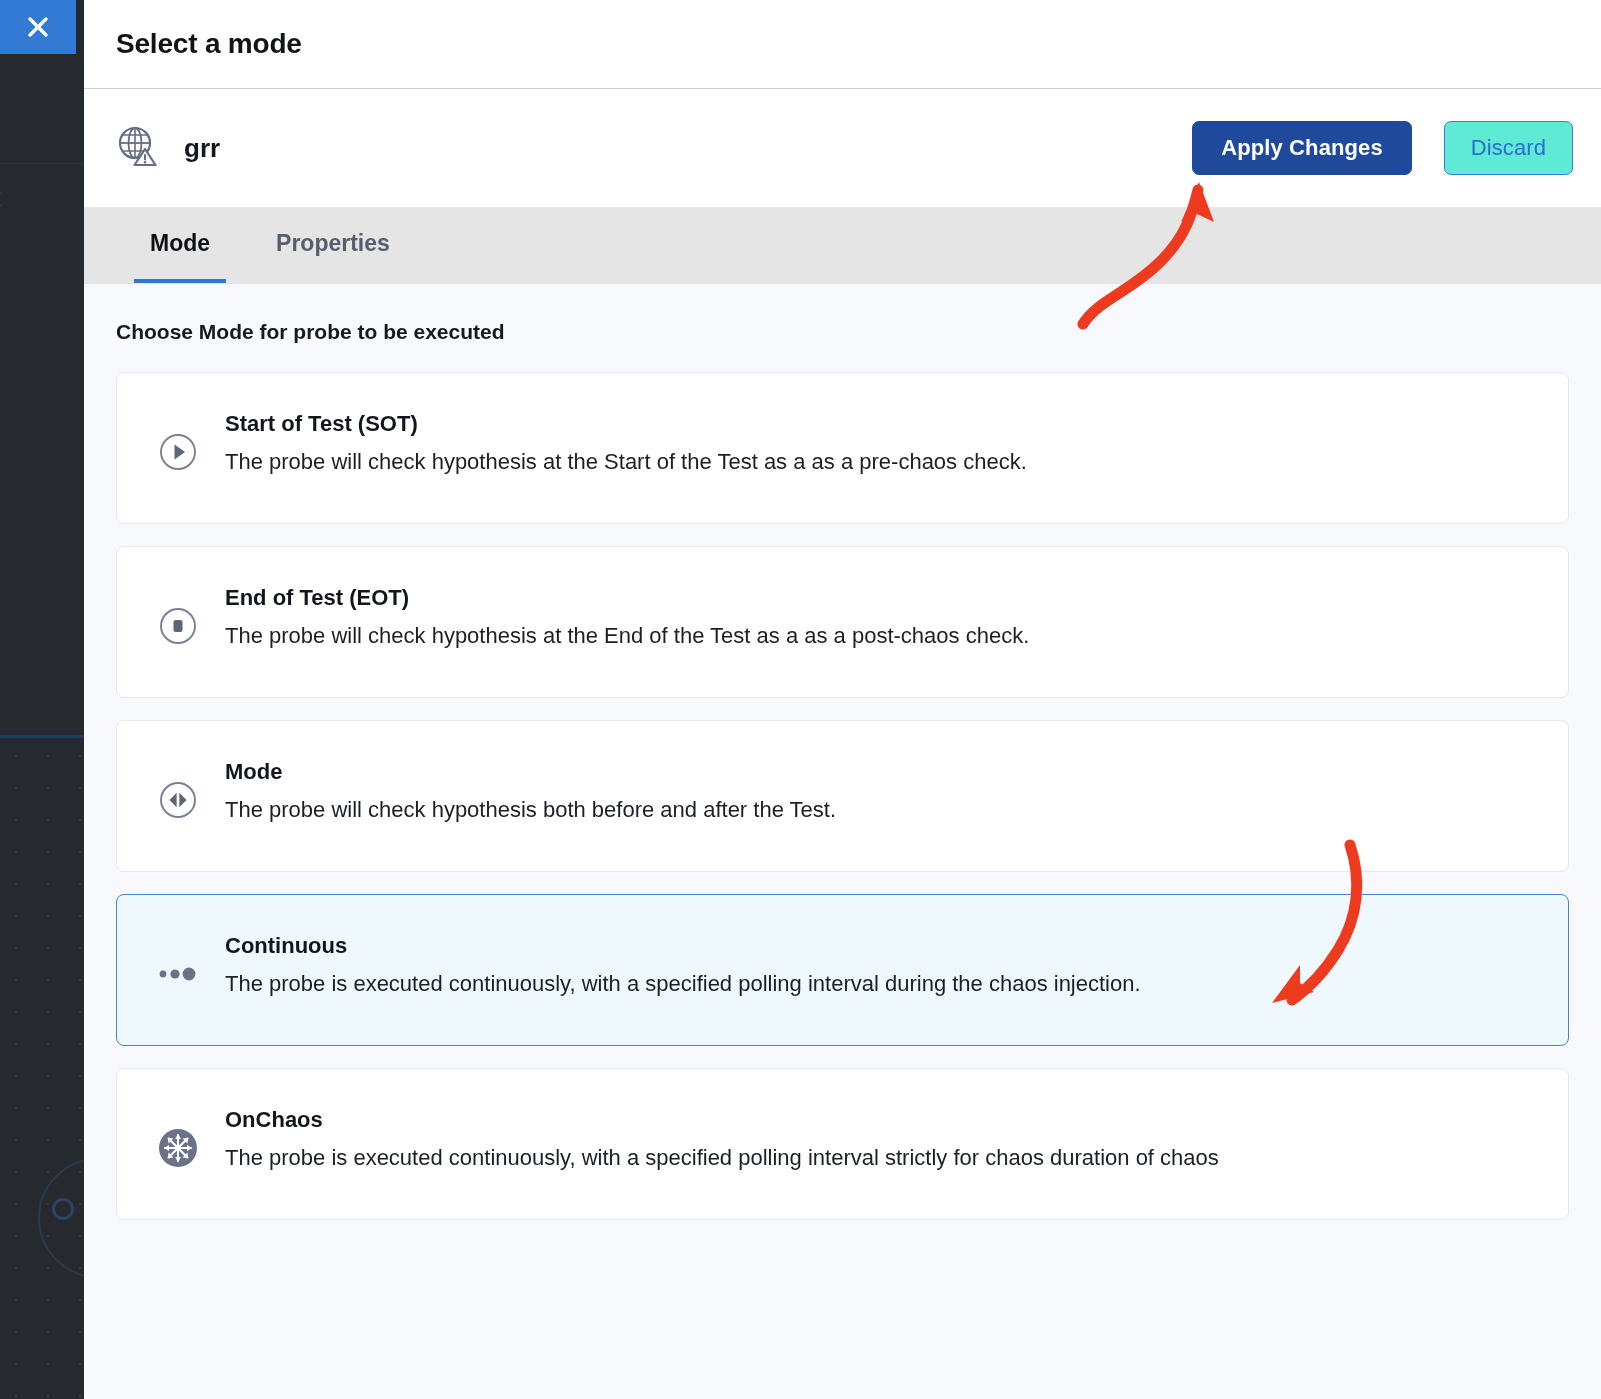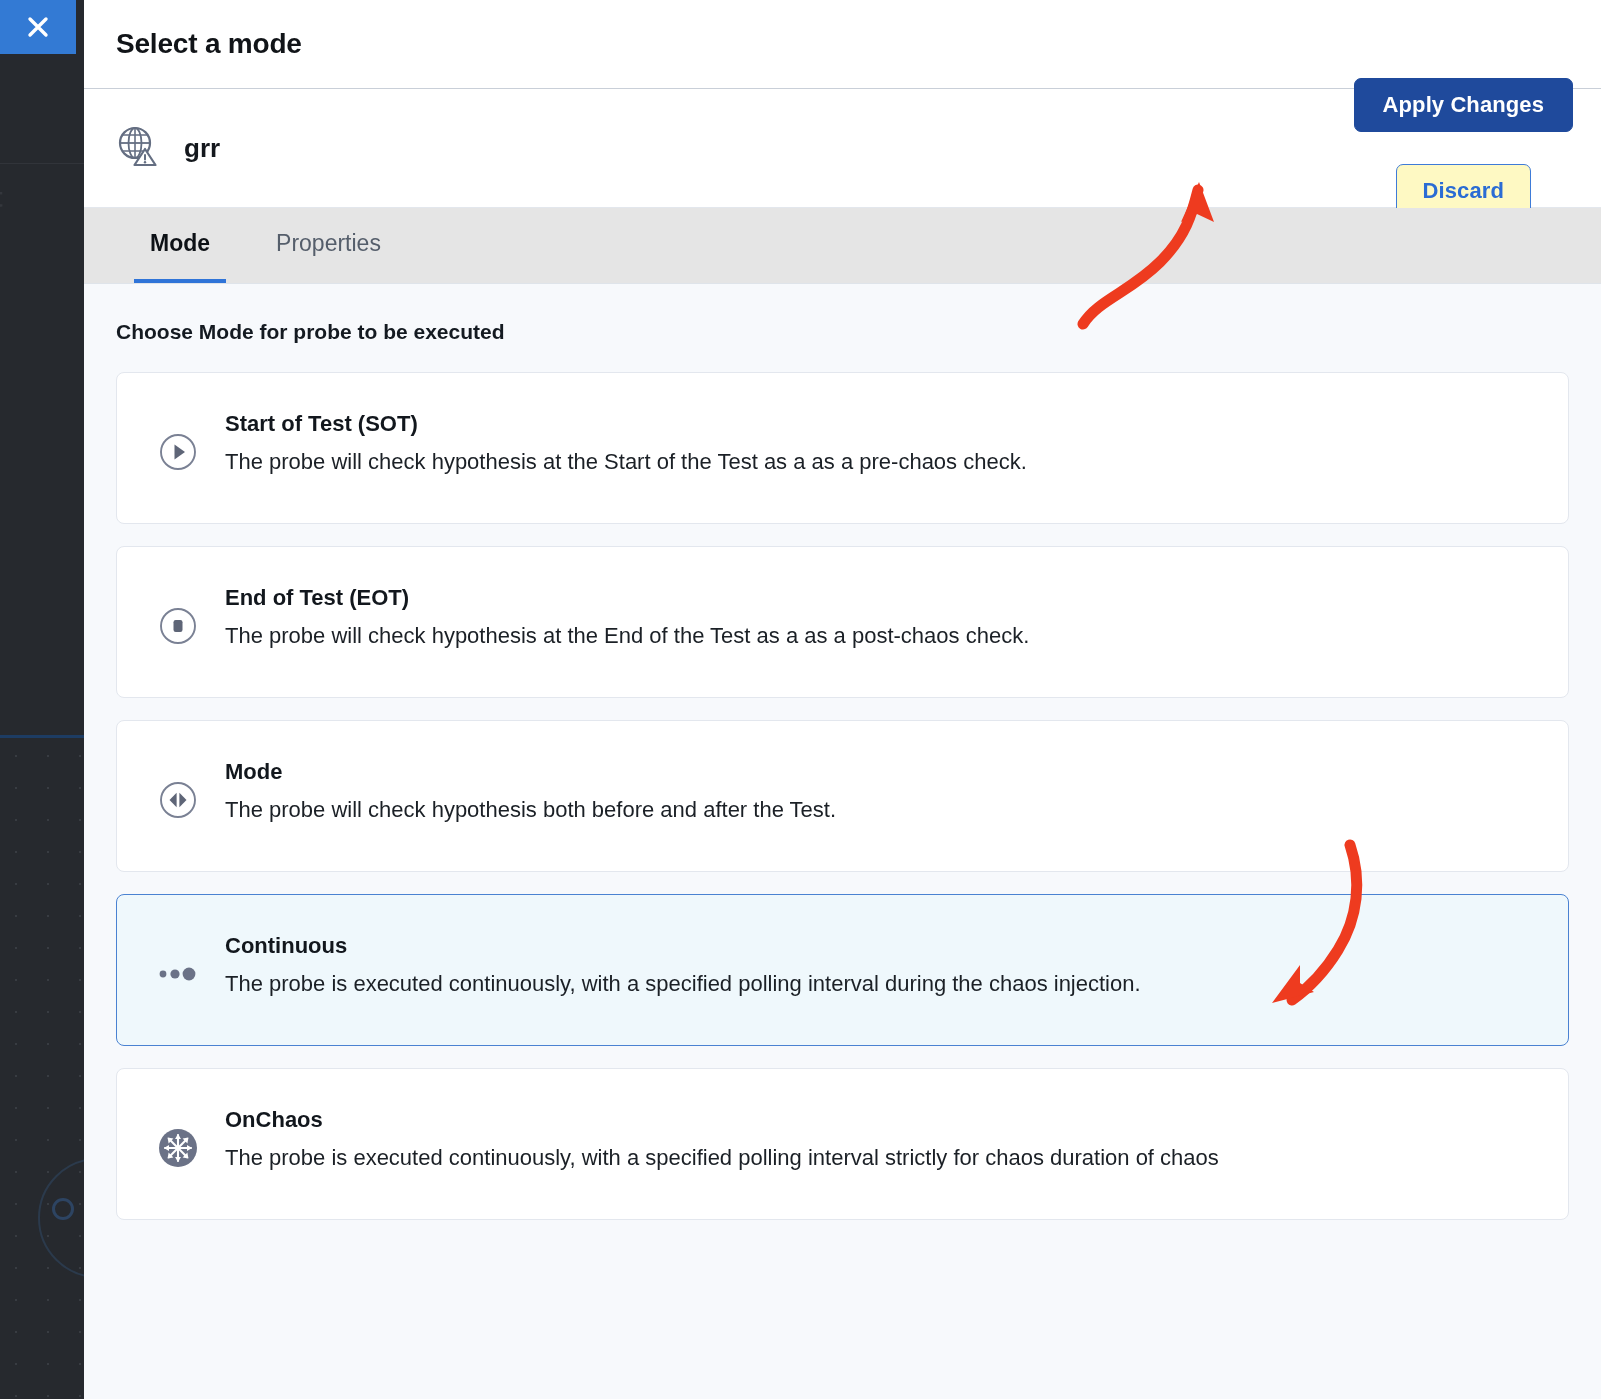--- a/index.html
+++ b/index.html
@@ -113,46 +113,45 @@
   .probe-name {
     font-size: 26px;
     font-weight: 700;
     color: #14181d;
   }
   .probe-actions {
     margin-left: auto;
     display: flex;
     align-items: center;
     gap: 32px;
-    flex-direction: column;
   }
   .btn {
     font-family: "Liberation Sans", sans-serif;
     font-size: 22px;
     font-weight: 700;
     border-radius: 7px;
     cursor: pointer;
     height: 54px;
     display: flex;
     align-items: center;
     justify-content: center;
     letter-spacing: .1px;
   }
   .btn-primary {
     background: #1f4a9c;
     color: #ffffff;
     border: 1px solid #1f4a9c;
     padding: 0 28px;
   }
   .btn-secondary {
-    background: #fef9c3;
+    background: #5eead4;
     color: #2b6cd4;
     border: 1px solid #3e7bd8;
     padding: 0 26px;
-    font-weight: 700;
+    font-weight: 400;
   }
 
   .tabs {
     height: 76px;
     flex: 0 0 76px;
     border-bottom: 1px solid #dfe4ea;
     display: flex;
     align-items: stretch;
     padding: 0 50px;
     gap: 34px;
@@ -160,20 +159,21 @@
   }
   .tab {
     display: flex;
     align-items: center;
     padding: 0 16px;
     font-size: 23px;
     color: #555e6b;
     cursor: pointer;
     position: relative;
     border-bottom: 4px solid transparent;
+    font-weight: bold;
   }
   .tab.active {
     color: #0d1116;
     font-weight: 700;
     border-bottom-color: #2f74d8;
   }
 
   .panel-body {
     flex: 1 1 auto;
     background: #f7f9fc;

